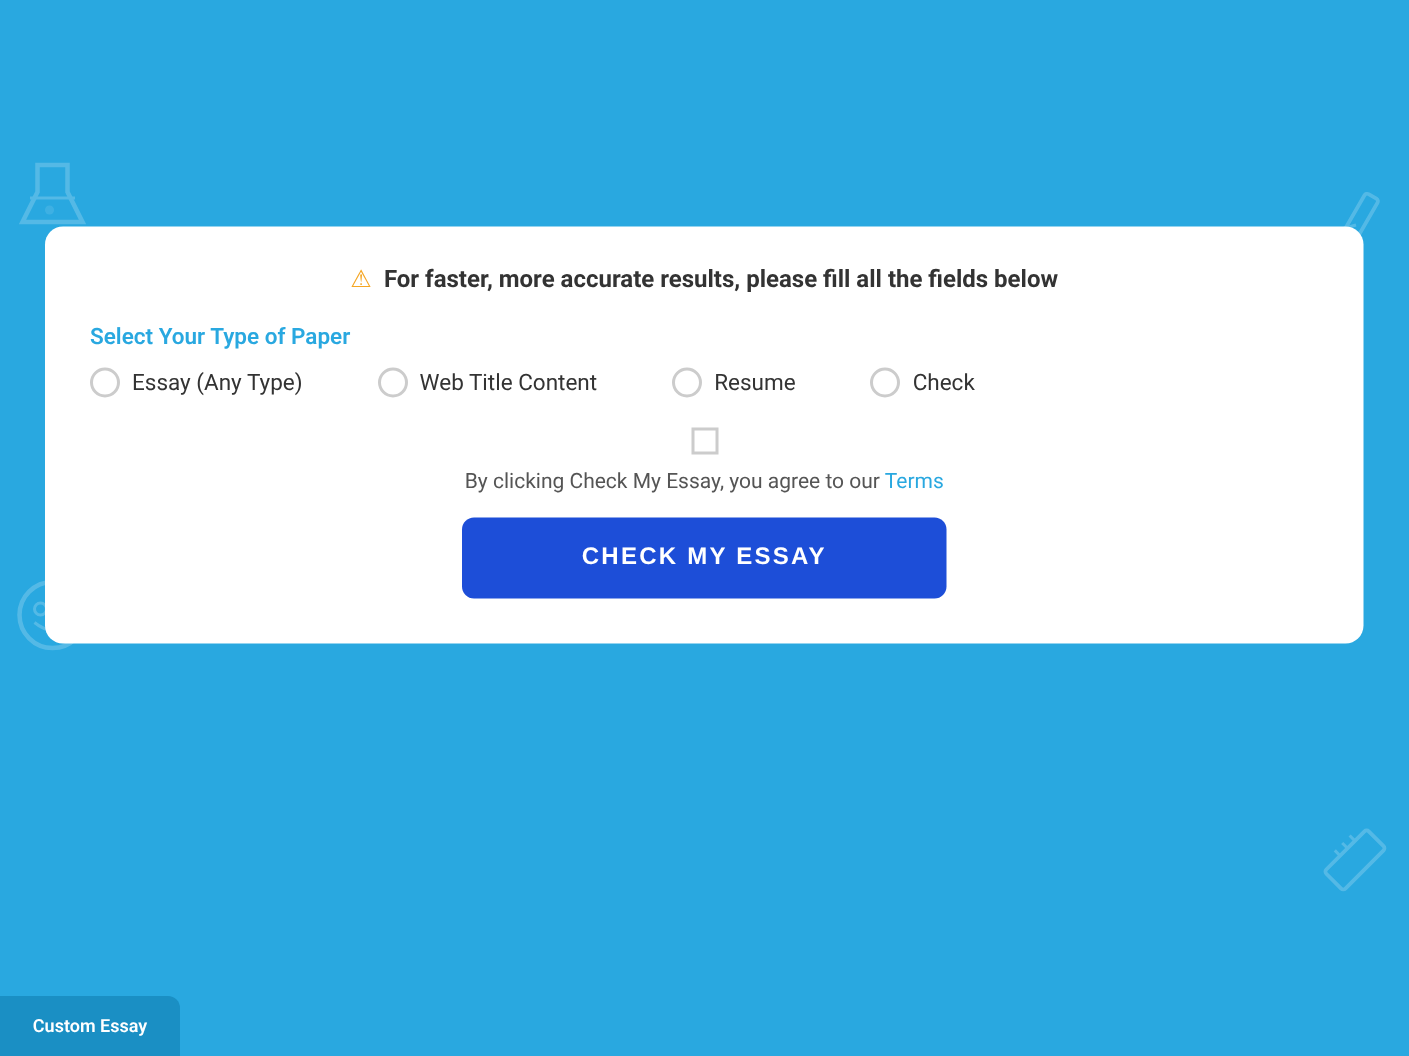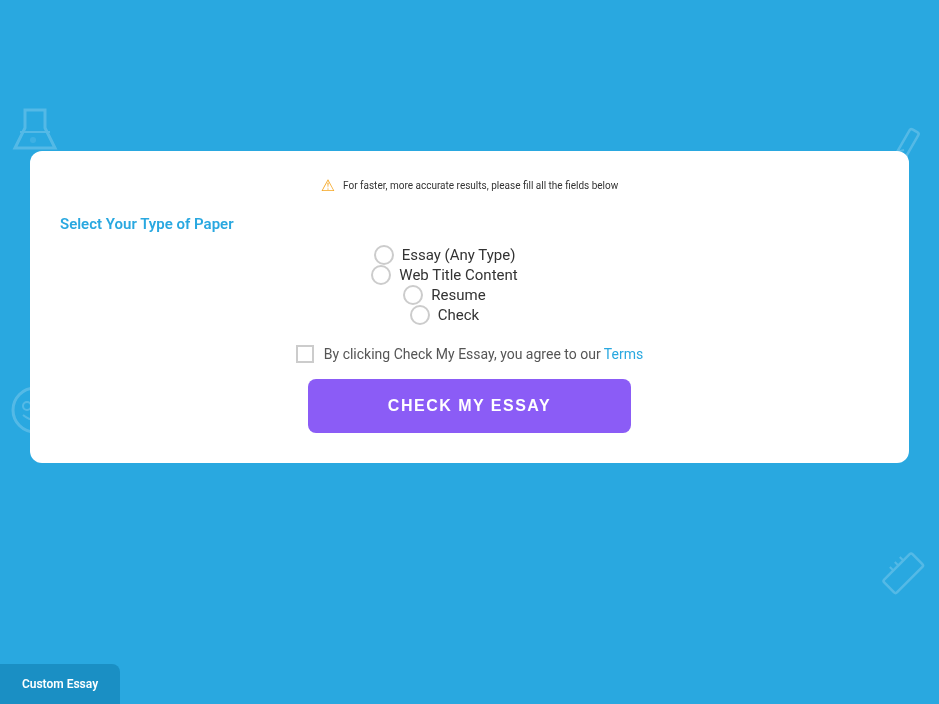--- a/index.html
+++ b/index.html
@@ -50,43 +50,42 @@
 
     .warning-bar {
       display: flex;
       align-items: center;
       justify-content: center;
       gap: 8px;
       margin-bottom: 20px;
     }
 
     .warning-text {
-      font-size: 10px;
-      font-weight: 400;
+      font-size: 16px;
+      font-weight: 700;
       color: #333;
     }
 
     .warning-icon {
       color: #f5a623;
       font-size: 16px;
     }
 
     .paper-type-label {
       font-size: 15px;
       font-weight: 600;
       color: #29a8e0;
       margin-bottom: 12px;
     }
 
     .radio-group {
       display: flex;
       gap: 0;
       margin-bottom: 20px;
       align-items: center;
-      flex-direction: column;
     }
 
     .radio-option {
       display: flex;
       align-items: center;
       gap: 8px;
       margin-right: 50px;
       cursor: pointer;
     }
 
@@ -172,20 +171,21 @@
       color: #29a8e0;
       text-align: center;
     }
 
     .agreement-row {
       display: flex;
       align-items: center;
       justify-content: center;
       gap: 10px;
       margin-bottom: 16px;
+      flex-direction: column;
     }
 
     .agreement-checkbox {
       width: 18px;
       height: 18px;
       border: 2px solid #ccc;
       appearance: none;
       -webkit-appearance: none;
       cursor: pointer;
       flex-shrink: 0;
@@ -197,21 +197,21 @@
     }
 
     .terms-link {
       color: #29a8e0;
       text-decoration: none;
     }
 
     .check-button {
       display: block;
       margin: 0 auto;
-      background-color: #8b5cf6;
+      background-color: #1d4ed8;
       color: white;
       border: none;
       border-radius: 8px;
       padding: 18px 80px;
       font-size: 16px;
       font-weight: 700;
       letter-spacing: 1.5px;
       cursor: pointer;
       text-transform: uppercase;
     }

